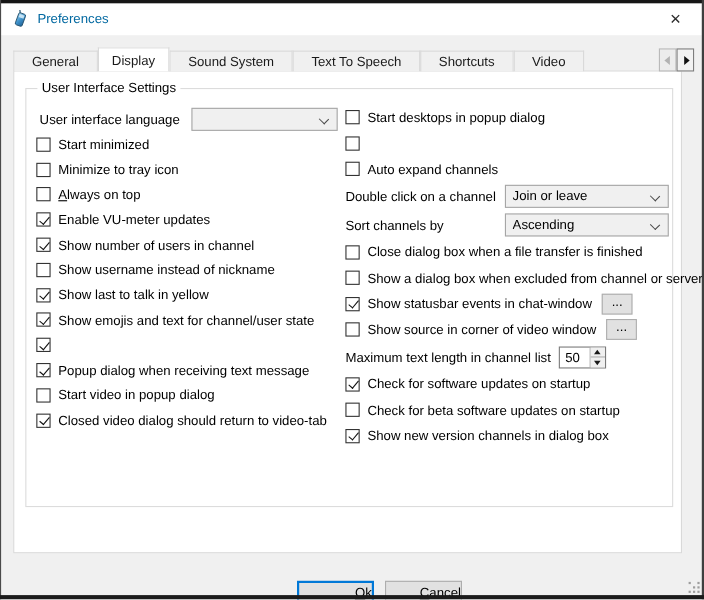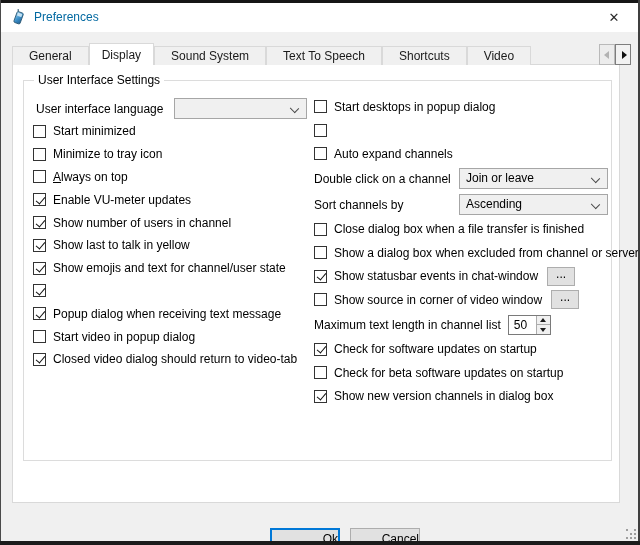--- a/index.html
+++ b/index.html
@@ -156,20 +156,24 @@
   </div>
         <div class="row cb-row">
     <span class="cb checked"></span>
     <span class="cb-label">Enable VU-meter updates</span>
   </div>
         <div class="row cb-row">
     <span class="cb checked"></span>
     <span class="cb-label">Show number of users in channel</span>
   </div>
         <div class="row cb-row">
+    <span class="cb"></span>
+    <span class="cb-label">Show username instead of nickname</span>
+  </div>
+        <div class="row cb-row">
     <span class="cb checked"></span>
     <span class="cb-label">Show last to talk in yellow</span>
   </div>
         <div class="row cb-row">
     <span class="cb checked"></span>
     <span class="cb-label">Show emojis and text for channel/user state</span>
   </div>
         <div class="row cb-row">
     <span class="cb checked"></span>
   </div>

